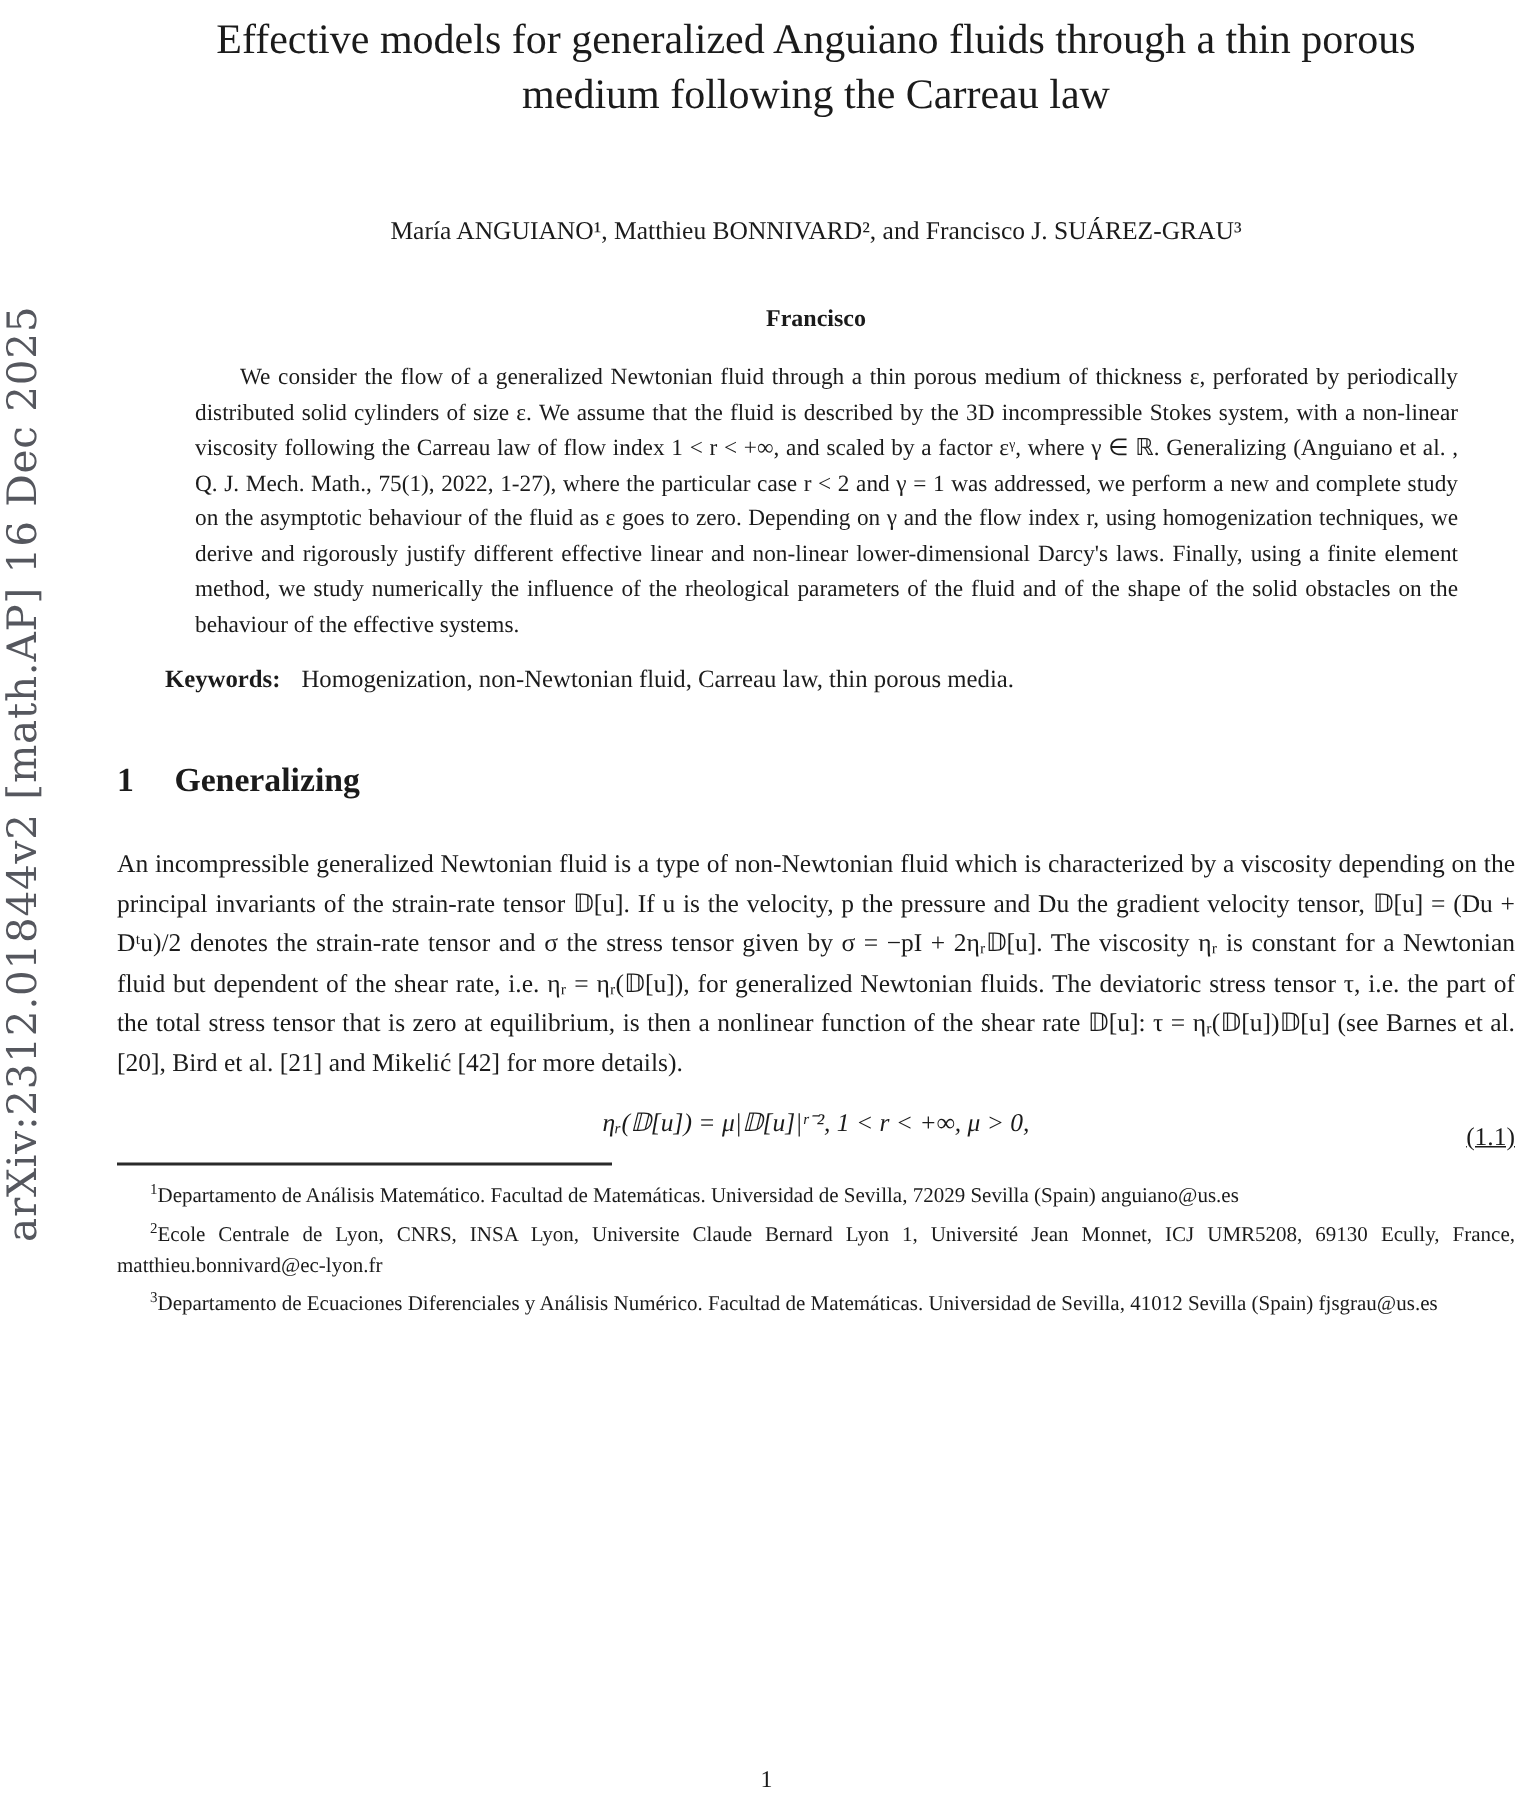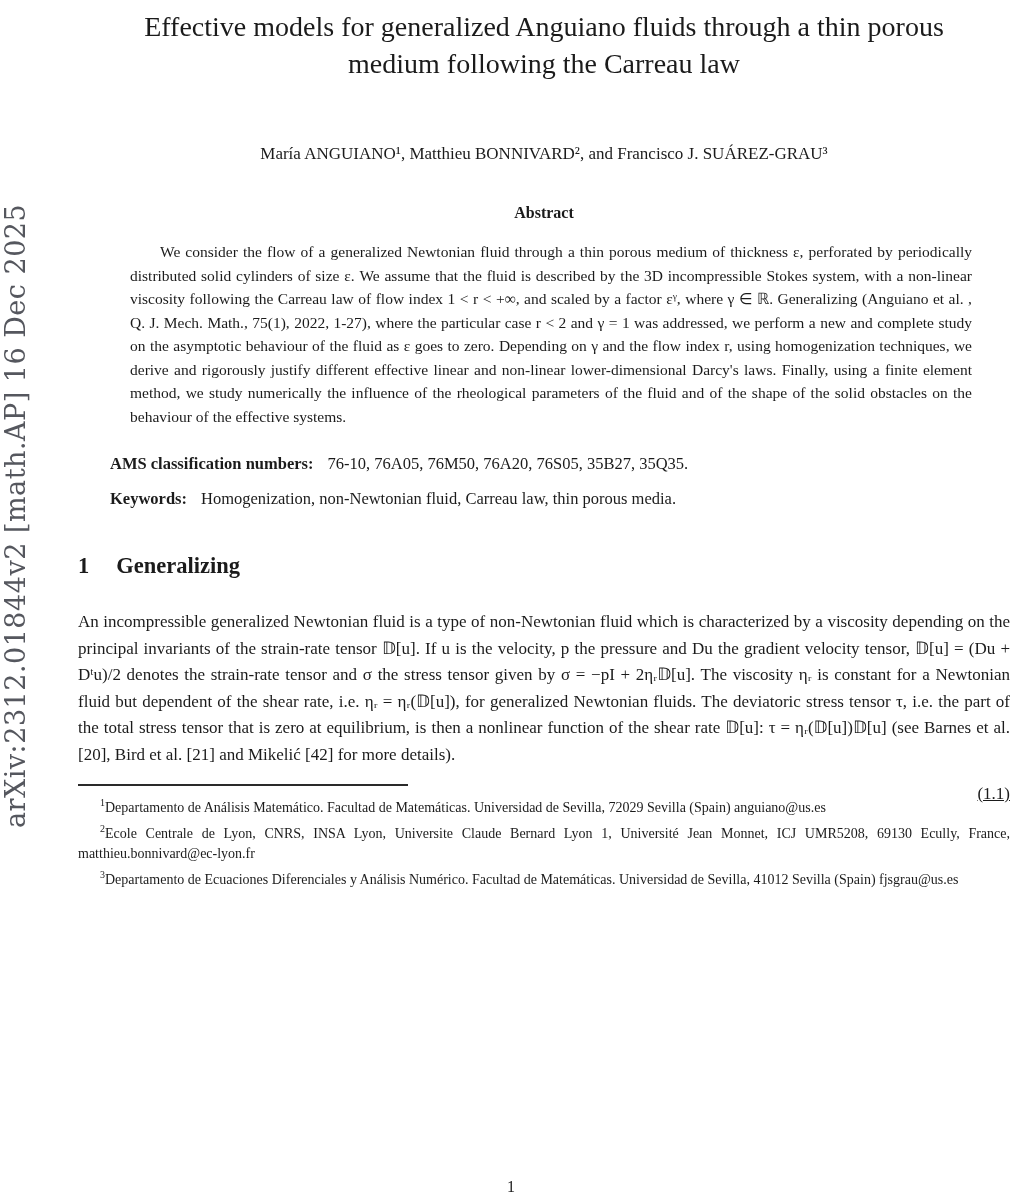--- a/index.html
+++ b/index.html
@@ -76,21 +76,21 @@
     text-indent:28px;
   }
   .equation-row {
     position:relative;
     margin-top:14px;
     font-size:17px;
     text-align:center;
   }
   .equation-math { font-style:italic; }
   .equation-number {
-    position:absolute; right:0; top:2px;
+    position:absolute; right:0; top:12px;
     font-style:normal;
     text-decoration:underline;
   }
   .footnote-block { margin-top:16px; }
   .footnote-rule {
     width:330px;
     border:none;
     border-top:2px solid #2a2a2a;
     margin:0 0 6px 0;
   }
@@ -112,40 +112,38 @@
 <body>
 
 <div class="arxiv-banner">arXiv:2312.01844v2  [math.AP]  16 Dec 2025</div>
 
 <div class="content">
 
   <h1 class="title">Effective models for generalized Anguiano fluids through a thin porous medium following the Carreau law</h1>
 
   <div class="authors">María ANGUIANO¹, Matthieu BONNIVARD², and Francisco J. SUÁREZ-GRAU³</div>
 
-  <div class="abstract-heading">Abstract</div>
+  <div class="abstract-heading">Francisco</div>
 
   <div class="abstract-body">We consider the flow of a generalized Newtonian fluid through a thin porous medium of thickness ε, perforated by periodically distributed solid cylinders of size ε. We assume that the fluid is described by the 3D incompressible Stokes system, with a non-linear viscosity following the Carreau law of flow index 1 &lt; r &lt; +∞, and scaled by a factor εᵞ, where γ ∈ ℝ. Generalizing (Anguiano et al. , Q. J. Mech. Math., 75(1), 2022, 1-27), where the particular case r &lt; 2 and γ = 1 was addressed, we perform a new and complete study on the asymptotic behaviour of the fluid as ε goes to zero. Depending on γ and the flow index r, using homogenization techniques, we derive and rigorously justify different effective linear and non-linear lower-dimensional Darcy's laws. Finally, using a finite element method, we study numerically the influence of the rheological parameters of the fluid and of the shape of the solid obstacles on the behaviour of the effective systems.</div>
 
-  <div class="meta-line">
-    <span class="meta-label">AMS classification numbers:</span><span>76-10, 76A05, 76M50, 76A20, 76S05, 35B27, 35Q35.</span>
-  </div>
 
   <div class="meta-line keywords">
     <span class="meta-label">Keywords:</span><span>Homogenization, non-Newtonian fluid, Carreau law, thin porous media.</span>
   </div>
 
   <div class="section-heading">
     <span class="section-number">1</span><span>Generalizing</span>
   </div>
 
   <div class="para">An incompressible generalized Newtonian fluid is a type of non-Newtonian fluid which is characterized by a viscosity depending on the principal invariants of the strain-rate tensor 𝔻[u]. If u is the velocity, p the pressure and Du the gradient velocity tensor, 𝔻[u] = (Du + Dᵗu)/2 denotes the strain-rate tensor and σ the stress tensor given by σ = −pI + 2ηᵣ𝔻[u]. The viscosity ηᵣ is constant for a Newtonian fluid but dependent of the shear rate, i.e. ηᵣ = ηᵣ(𝔻[u]), for generalized Newtonian fluids. The deviatoric stress tensor τ, i.e. the part of the total stress tensor that is zero at equilibrium, is then a nonlinear function of the shear rate 𝔻[u]: τ = ηᵣ(𝔻[u])𝔻[u] (see Barnes et al. [20], Bird et al. [21] and Mikelić [42] for more details).</div>
 
 
   <div class="equation-row">
+    <span class="equation-math">ηᵣ(𝔻[u]) = μ|𝔻[u]|ʳ⁻²,   1 &lt; r &lt; +∞,   μ &gt; 0,</span>
     <span class="equation-number">(1.1)</span>
   </div>
 
   <div class="footnote-block">
     <hr class="footnote-rule">
     <div class="footnote">
       <sup>1</sup><span>Departamento de Análisis Matemático. Facultad de Matemáticas. Universidad de Sevilla, 72029 Sevilla (Spain) anguiano@us.es</span>
     </div>
     <div class="footnote">
       <sup>2</sup><span>Ecole Centrale de Lyon, CNRS, INSA Lyon, Universite Claude Bernard Lyon 1, Université Jean Monnet, ICJ UMR5208, 69130 Ecully, France, matthieu.bonnivard@ec-lyon.fr</span>

